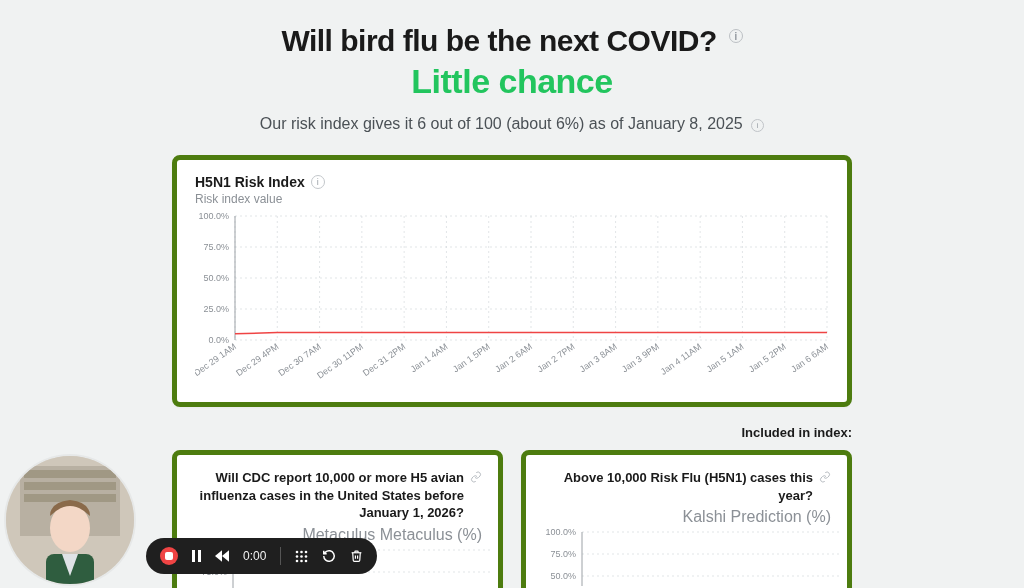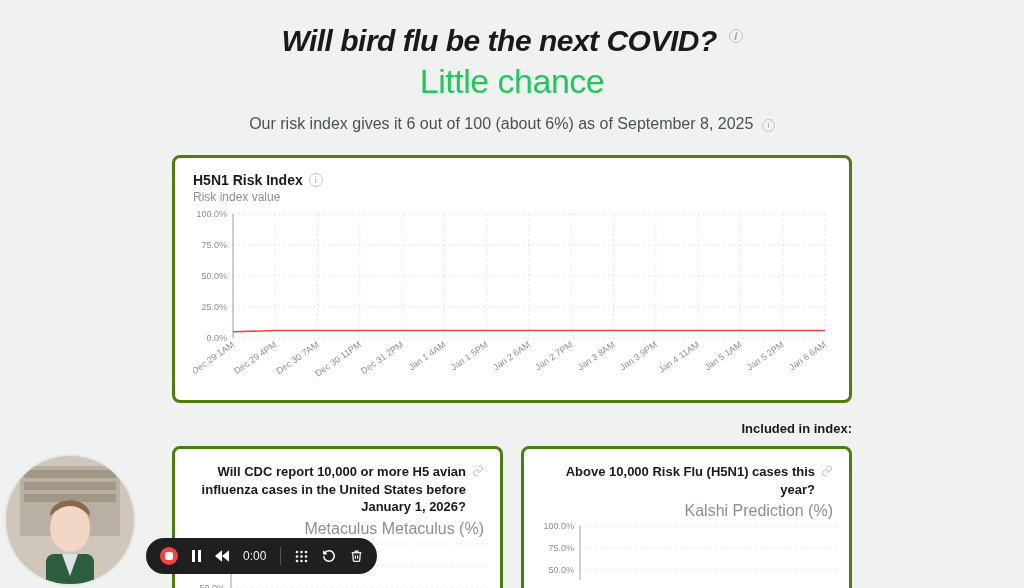--- a/index.html
+++ b/index.html
@@ -18,37 +18,36 @@
   .heading-wrap {
     padding-top: 24px;
     text-align: center;
   }
   .title-row {
     font-size: 30px;
     font-weight: 800;
     letter-spacing: -0.5px;
     display: inline-block;
     position: relative;
-    font-style: italic;
   }
   .title-row .info-top {
     font-size: 11px;
     color: #9aa0a6;
     vertical-align: super;
     margin-left: 4px;
     display: inline-block;
     width: 12px; height: 12px;
     border: 1px solid #bcc0c4;
     border-radius: 50%;
     line-height: 12px;
     text-align: center;
   }
   .verdict {
     font-size: 34px;
-    font-weight: 400;
+    font-weight: 700;
     color: #22c55e;
     margin-top: 4px;
     letter-spacing: -0.5px;
   }
   .subline {
     margin-top: 14px;
     font-size: 16px;
     color: #4b5156;
   }
   .subline .small-info {
@@ -61,21 +60,21 @@
     vertical-align: 1px;
     margin-left: 4px;
     color: #9aa0a6;
   }
   .content {
     width: 680px;
     margin: 22px auto 0;
   }
   .card {
     background: #ffffff;
-    border: 3px solid #4d7c0f;
+    border: 5px solid #4d7c0f;
     border-radius: 8px;
     padding: 14px 18px 22px;
     box-shadow: 0 1px 2px rgba(0,0,0,0.03);
   }
   .card-title-row {
     display: flex;
     align-items: center;
     gap: 6px;
   }
   .card-title {
@@ -221,21 +220,21 @@
 
 <div class="page">
 
   <div class="heading-wrap">
     <div class="title-row">
       <span>Will bird flu be the next COVID?</span>
       <span class="info-top">i</span>
     </div>
     <div class="verdict">Little chance</div>
     <div class="subline">
-      <span>Our risk index gives it 6 out of 100 (about 6%) as of September 8, 2025</span>
+      <span>Our risk index gives it 6 out of 100 (about 6%) as of January 8, 2025</span>
       <span class="small-info">i</span>
     </div>
   </div>
 
   <div class="content">
     <div class="card">
       <div class="card-title-row">
         <span class="card-title">H5N1 Risk Index</span>
         <span class="card-info">i</span>
       </div>

